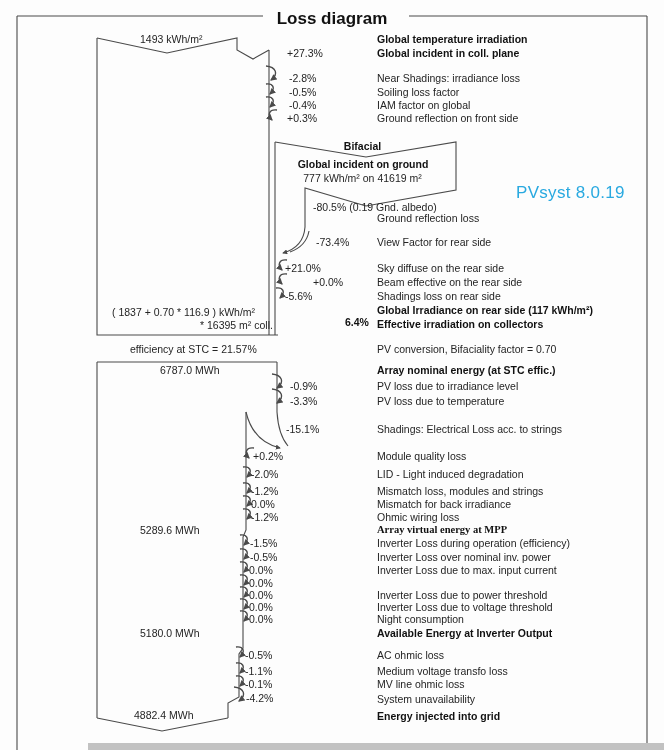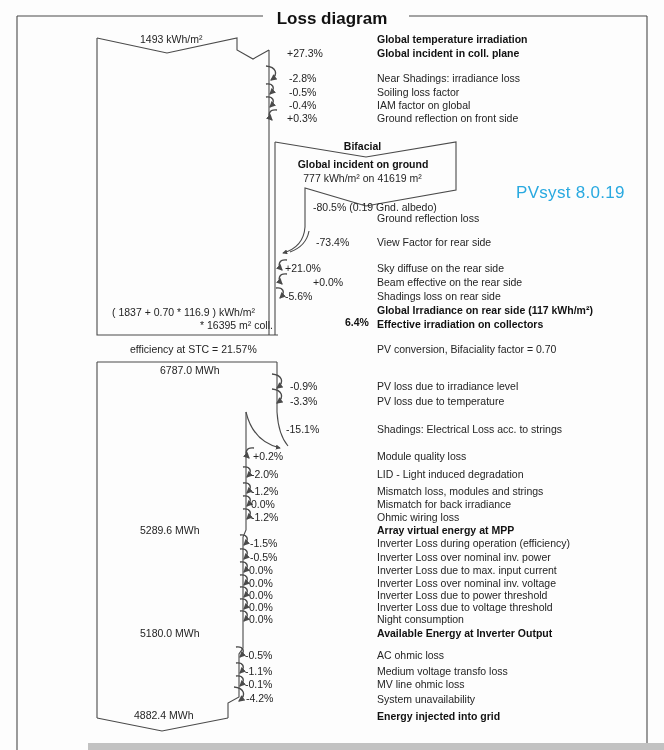--- a/index.html
+++ b/index.html
@@ -142,20 +142,21 @@
   <span class="t" style="left:285px;top:290px;">-5.6%</span>
   <span class="t lbl" style="top:290px;">Shadings loss on rear side</span>
 
   <span class="t b" style="left:345px;top:316px;">6.4%</span>
   <span class="t b lbl" style="top:304px;text-align:center;">Global Irradiance on rear side  (117 kWh/m²)</span>
 
   <span class="t b lbl" style="top:318px;">Effective irradiation on collectors</span>
 
   <span class="t lbl" style="top:343px;">PV conversion, Bifaciality factor = 0.70</span>
 
+  <span class="t b lbl" style="top:364px;">Array nominal energy (at STC effic.)</span>
 
   <span class="t" style="left:290px;top:380px;">-0.9%</span>
   <span class="t lbl" style="top:380px;">PV loss due to irradiance level</span>
 
   <span class="t" style="left:290px;top:395px;">-3.3%</span>
   <span class="t lbl" style="top:395px;">PV loss due to temperature</span>
 
   <span class="t" style="left:286px;top:423px;">-15.1%</span>
   <span class="t lbl" style="top:423px;">Shadings: Electrical Loss acc. to strings</span>
 
@@ -167,33 +168,32 @@
 
   <span class="t" style="left:251px;top:485px;">-1.2%</span>
   <span class="t lbl" style="top:485px;">Mismatch loss, modules and strings</span>
 
   <span class="t" style="left:251px;top:498px;">0.0%</span>
   <span class="t lbl" style="top:498px;">Mismatch for back irradiance</span>
 
   <span class="t" style="left:251px;top:511px;">-1.2%</span>
   <span class="t lbl" style="top:511px;">Ohmic wiring loss</span>
 
-  <span class="t b lbl" style="top:524px;">Array virtual energy at MPP</span>
+  <span class="t b lbl" style="top:524px;font-family:Liberation Serif, serif;">Array virtual energy at MPP</span>
 
   <span class="t" style="left:250px;top:537px;">-1.5%</span>
   <span class="t lbl" style="top:537px;">Inverter Loss during operation (efficiency)</span>
 
   <span class="t" style="left:250px;top:551px;">-0.5%</span>
   <span class="t lbl" style="top:551px;">Inverter Loss over nominal inv. power</span>
 
   <span class="t" style="left:249px;top:564px;">0.0%</span>
   <span class="t lbl" style="top:564px;">Inverter Loss due to max. input current</span>
 
   <span class="t" style="left:249px;top:577px;">0.0%</span>
-  <span class="t lbl" style="top:577px;">Inverter Loss over nominal inv. voltage</span>
 
   <span class="t" style="left:249px;top:589px;">0.0%</span>
   <span class="t lbl" style="top:589px;">Inverter Loss due to power threshold</span>
 
   <span class="t" style="left:249px;top:601px;">0.0%</span>
   <span class="t lbl" style="top:601px;">Inverter Loss due to voltage threshold</span>
 
   <span class="t" style="left:249px;top:613px;">0.0%</span>
   <span class="t lbl" style="top:613px;">Night consumption</span>
 

